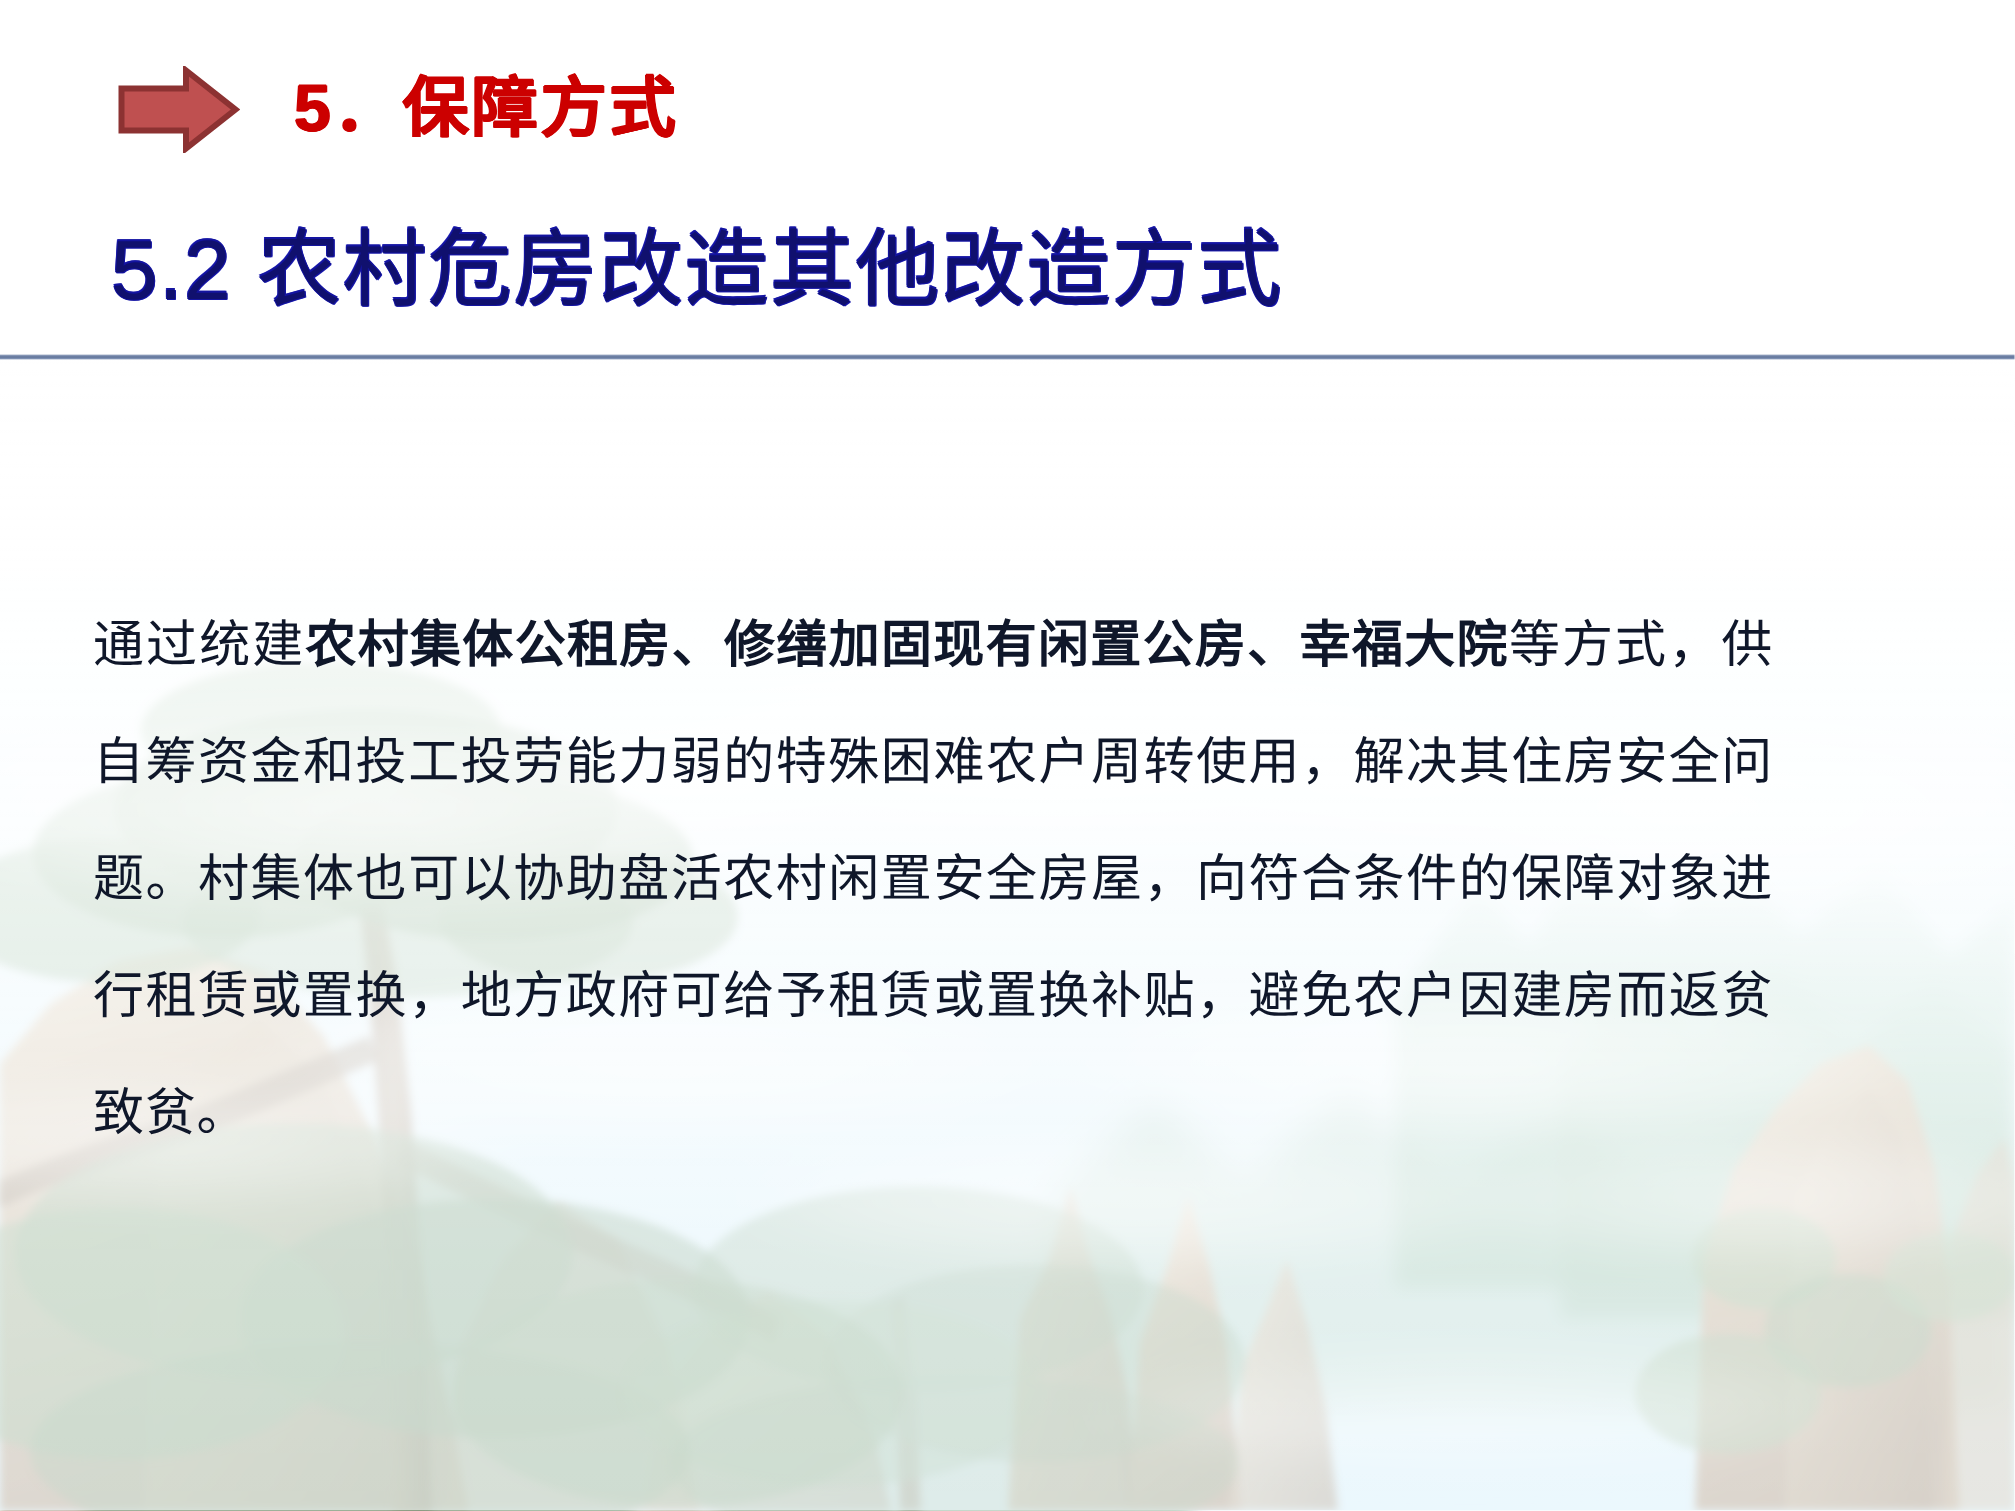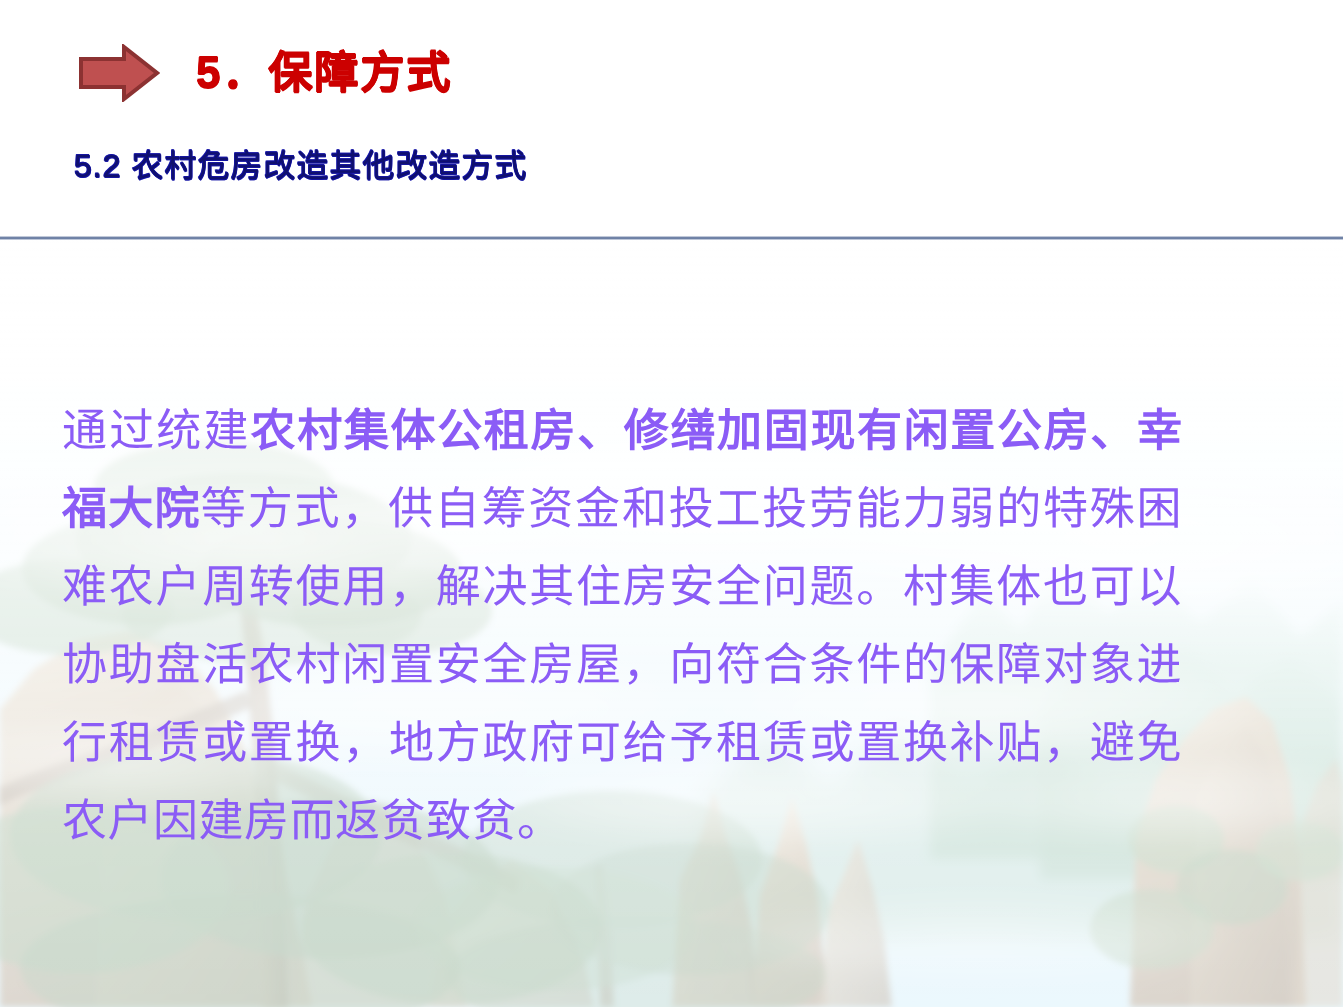--- a/index.html
+++ b/index.html
@@ -59,21 +59,21 @@
       -0.6px 0 0 #CC0000,
        0 0.6px 0 #CC0000,
        0 -0.6px 0 #CC0000;
   }
 
   #slide-subtitle {
     position: absolute;
     left: 74px;
     top: 148px;
     font-family: "Liberation Sans", "DejaVu Sans", sans-serif;
-    font-size: 32px;
+    font-size: 56px;
     font-weight: normal;
     color: #10106e;
     letter-spacing: 1px;
     white-space: nowrap;
     line-height: 1.15;
     text-shadow:
        0.7px 0 0 #1414a0,
       -0.7px 0 0 #1414a0,
        0 0.7px 0 #1414a0,
        0 -0.7px 0 #1414a0,
@@ -147,23 +147,23 @@
     pointer-events: none;
   }
 
   
   #body-copy {
     position: absolute;
     left: 62px;
     top: 392px;
     width: 1120px;
     z-index: 30;
-    color: #8b5cf6;
+    color: #0f172a;
     font-family: "Liberation Serif", "DejaVu Serif", serif;
-    font-size: 45px;
+    font-size: 34px;
     line-height: 78px;
     letter-spacing: 0.5px;
     text-align: justify;
     text-align-last: left;
   }
 
   #body-copy .para {
     margin: 0;
   }
 

